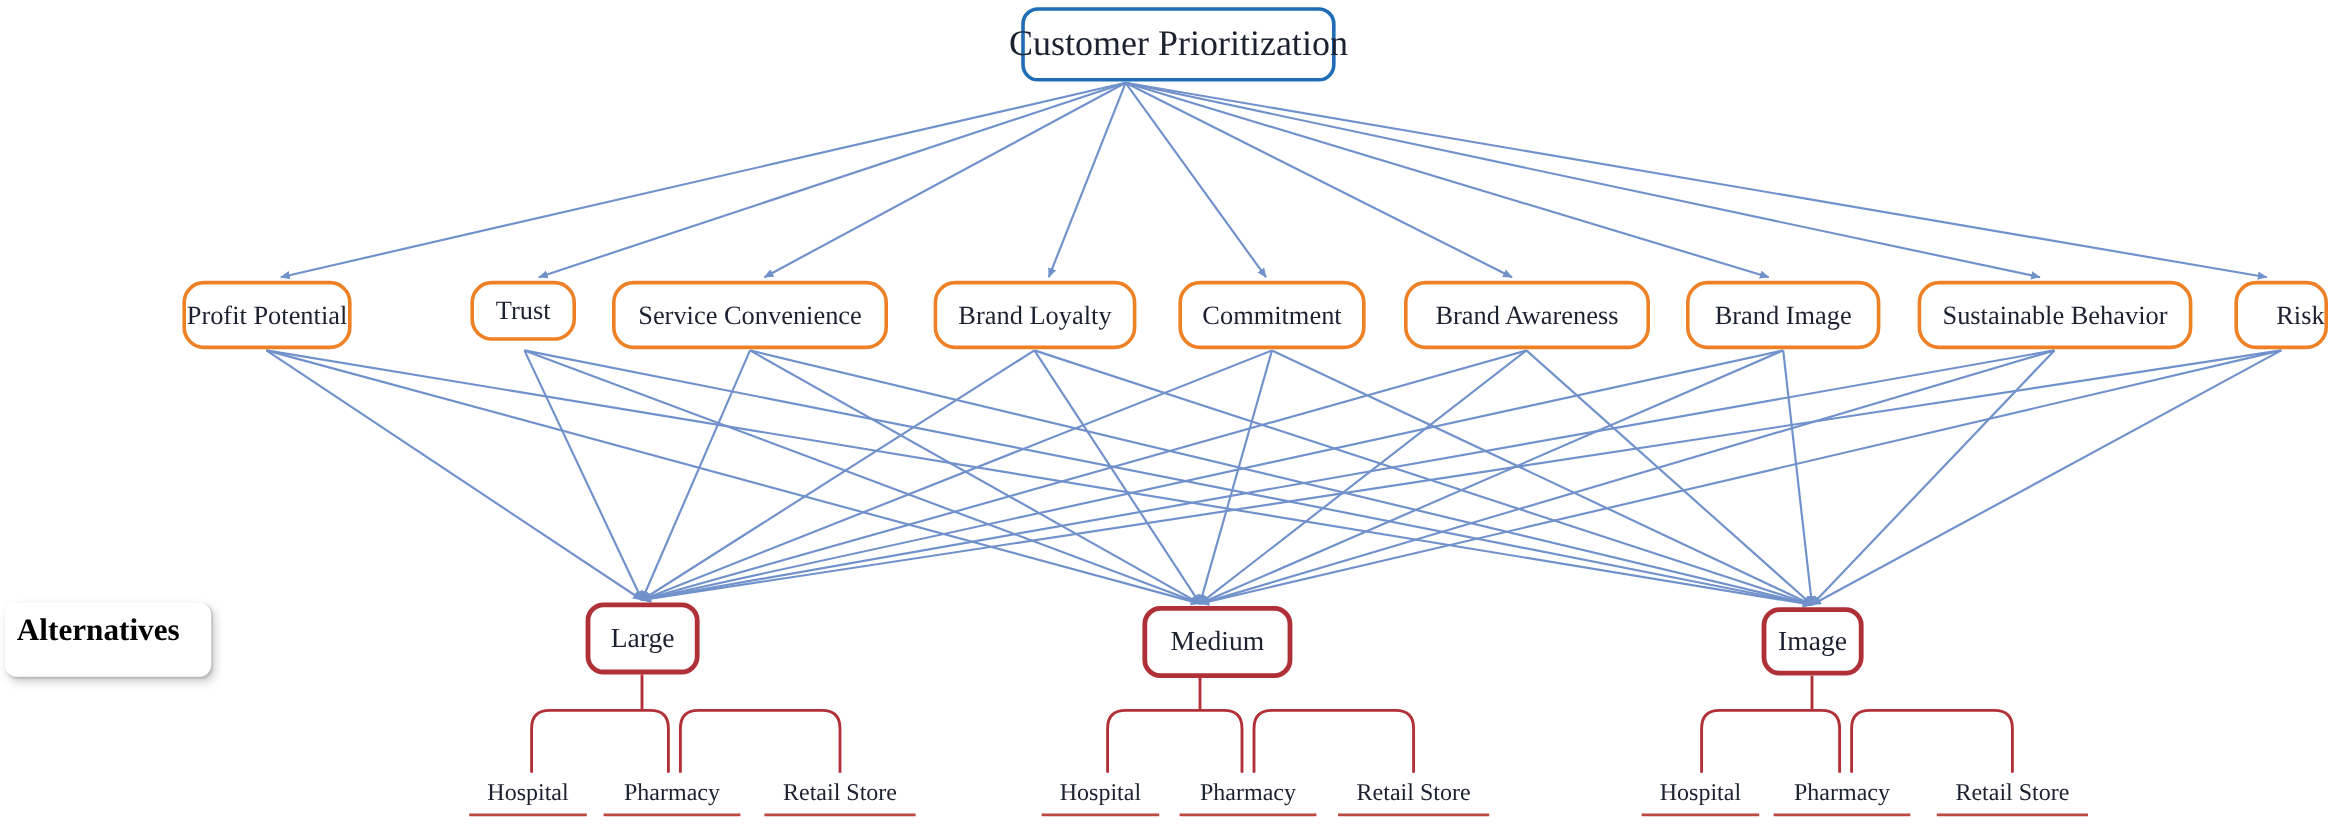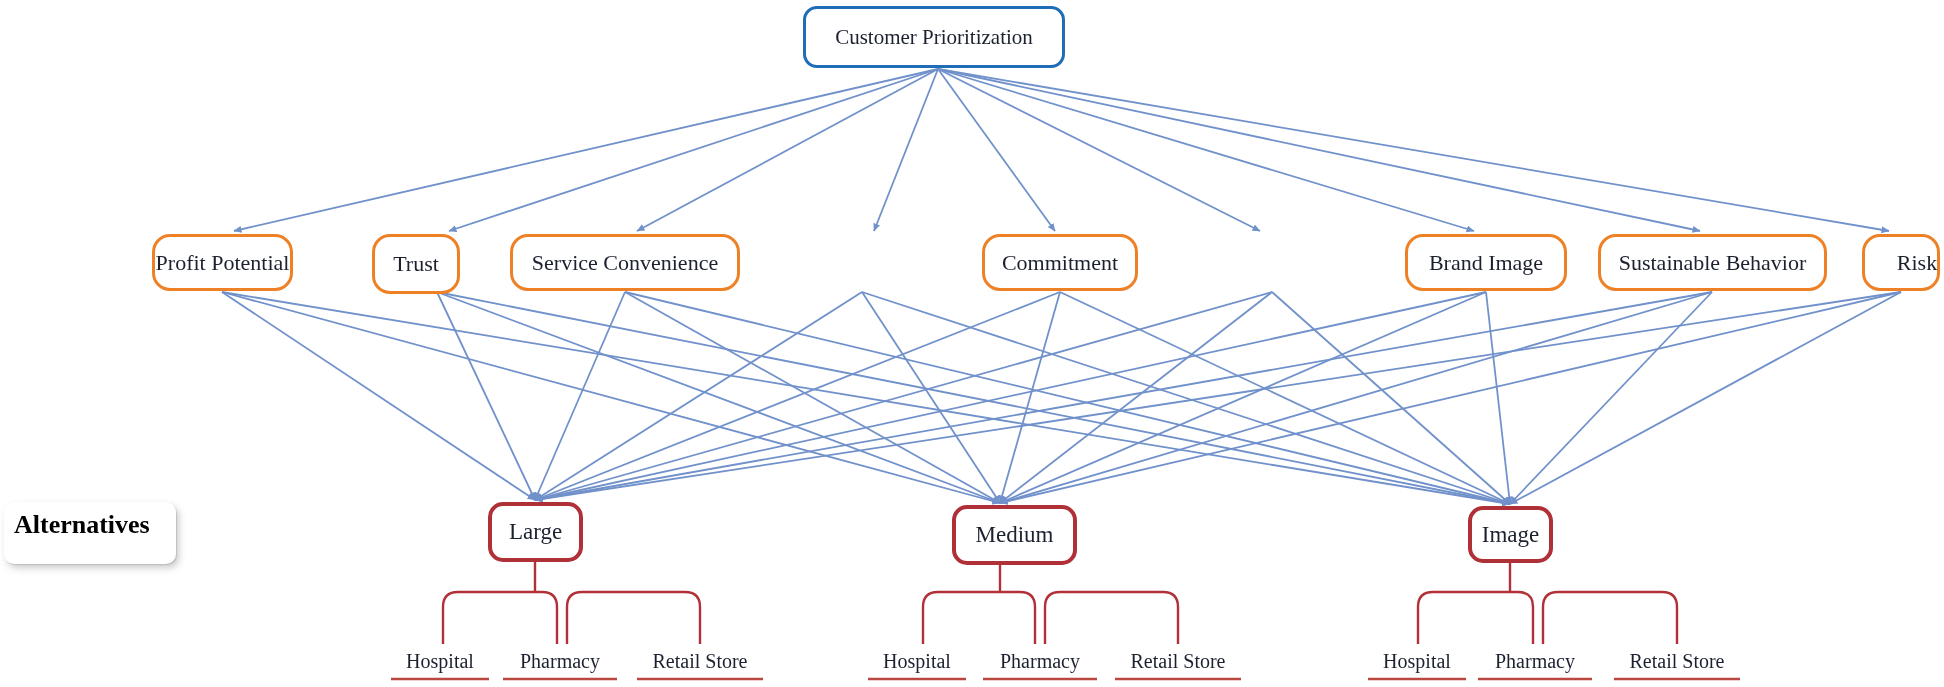--- a/index.html
+++ b/index.html
@@ -21,21 +21,21 @@
   .red-path{ stroke:var(--connector-red); stroke-width:2.4; fill:none; }
   .underline{ stroke:var(--underline-red); stroke-width:2.3; }
   .arrowhead{ fill:var(--connector-blue); }
 
   .node{
     position:absolute; z-index:2; background:#fff; box-sizing:border-box;
     display:flex; align-items:center; justify-content:center;
     white-space:nowrap; color:var(--text); text-align:center;
   }
   .goal-node{
-    border:3.5px solid var(--goal-border); border-radius:14px; font-size:21px;
+    border:3.5px solid var(--goal-border); border-radius:14px; font-size:30px;margin-left:48px;
   }
   .criteria-node{
     border:3.5px solid var(--criteria-border); border-radius:18px; font-size:22px;
   }
   .alt-node{
     border:4px solid var(--alternative-border); border-radius:15px; font-size:23px;
   }
   .sub-label{
     position:absolute; z-index:2; width:170px; text-align:center;
     font-size:20px; color:var(--text); white-space:nowrap;
@@ -124,23 +124,25 @@
       <line class="underline" x1="1478" y1="679" x2="1592" y2="679"></line>
       <line class="underline" x1="1614" y1="679" x2="1740" y2="679"></line>
     </g>
   </svg>
 
   <div class="level-card" style="left:4px;  top:502px;"><span>Alternatives</span></div>
 
   <div class="node goal-node" style="left:803px; top:6px; width:262px; height:62px;">Customer Prioritization</div>
 
   <div class="node criteria-node" style="left:152px;  top:234px; width:141px; height:57px;">Profit Potential</div>
-  <div class="node criteria-node" style="left:372px;  top:234px; width:88px;  height:60px;">Trust</div>
+  <div class="node criteria-node" style="left:392px;  top:234px; width:88px;  height:50px;">Trust</div>
   <div class="node criteria-node" style="left:510px;  top:234px; width:230px; height:57px;">Service Convenience</div>
+  <div class="node criteria-node" style="left:778px;  top:234px; width:169px; height:57px;">Brand Loyalty</div>
   <div class="node criteria-node" style="left:982px;  top:234px; width:156px; height:57px;">Commitment</div>
+  <div class="node criteria-node" style="left:1170px; top:234px; width:205px; height:57px;">Brand Awareness</div>
   <div class="node criteria-node" style="left:1405px; top:234px; width:162px; height:57px;">Brand Image</div>
   <div class="node criteria-node" style="left:1598px; top:234px; width:229px; height:57px;">Sustainable Behavior</div>
   <div class="node criteria-node" style="left:1862px; top:234px; width:78px;  height:57px;padding-left:32px;">Risk</div>
 
   <div class="node alt-node" style="left:488px;  top:502px; width:95px;  height:60px;">Large</div>
   <div class="node alt-node" style="left:937px;  top:505px; width:125px; height:60px;margin-left:15px;">Medium</div>
   <div class="node alt-node" style="left:1468px; top:506px; width:85px;  height:57px;">Image</div>
 
   <div class="sub-label" style="left:355px;  top:650px;">Hospital</div>
   <div class="sub-label" style="left:475px;  top:650px;">Pharmacy</div>

